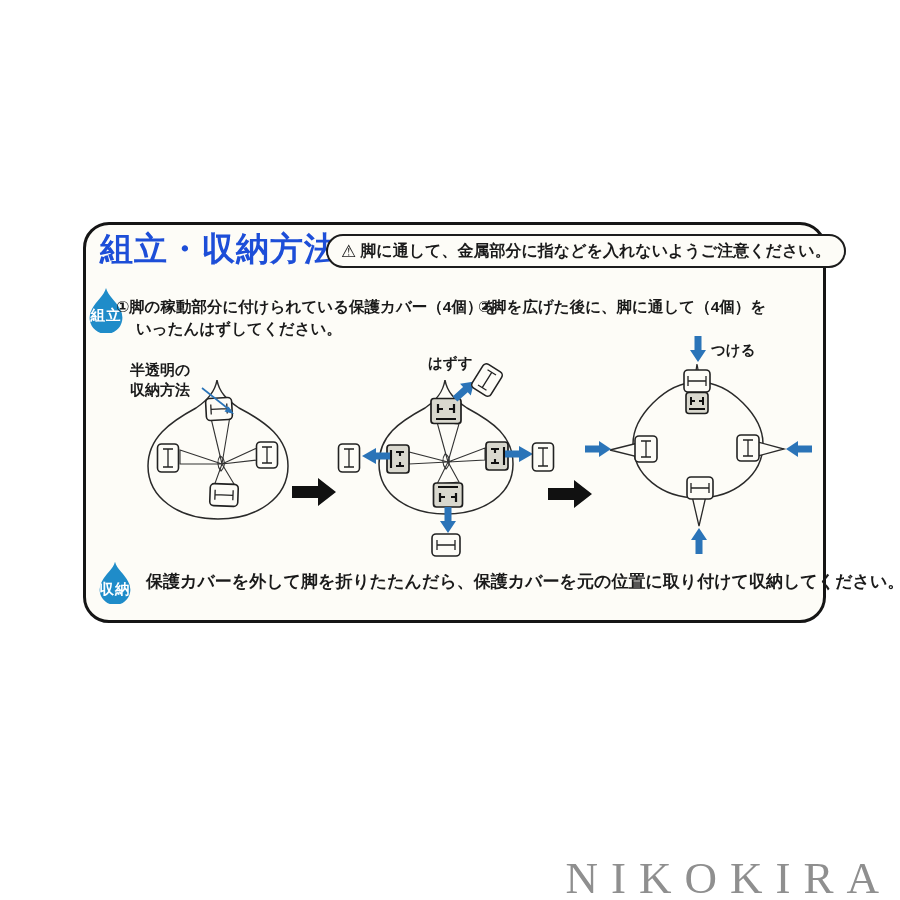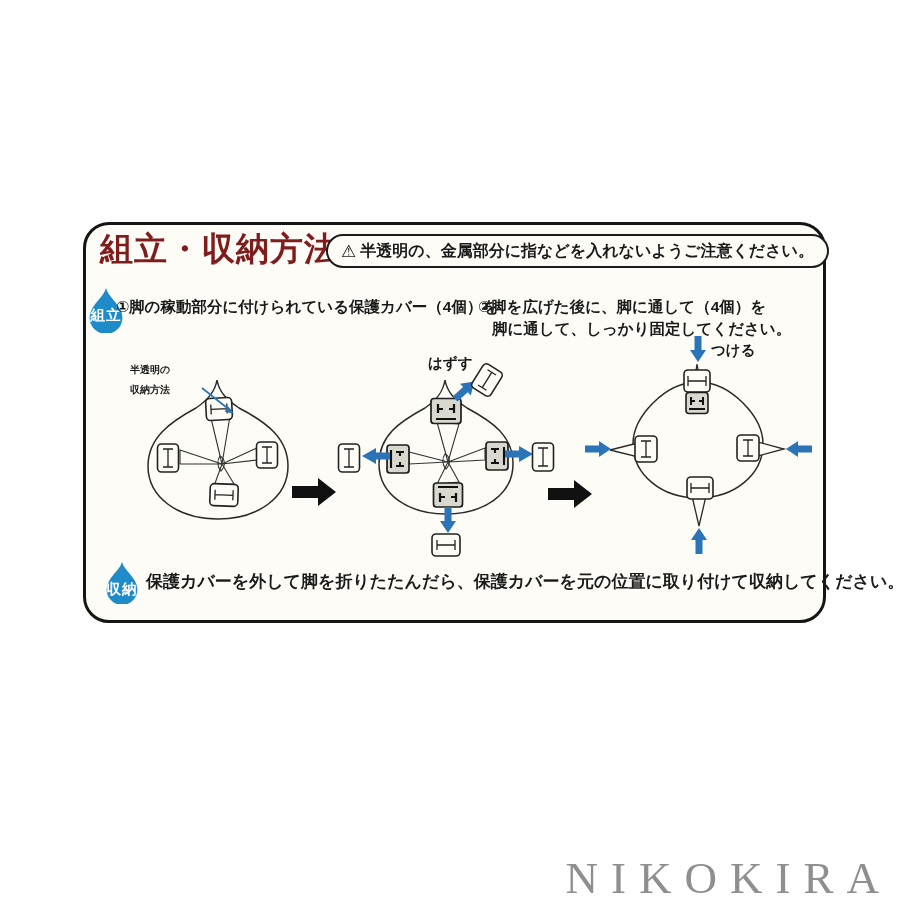--- a/index.html
+++ b/index.html
@@ -7,79 +7,79 @@
     width:900px;height:900px;position:relative;background:#ffffff;
     font-family:"Liberation Sans","DejaVu Sans",sans-serif;color:#1a1a1a;overflow:hidden;
   }
   .abs{position:absolute;}
   
   .card{
     left:83px;top:222px;width:737px;height:395px;
     background:#fdfcf7;border:3px solid #151515;border-radius:26px;
   }
   .title{
-    left:100px;top:227px;font-size:33px;font-weight:900;letter-spacing:1px;color:#7f1d1d;
+    left:100px;top:227px;font-size:33px;font-weight:900;letter-spacing:1px;color:#1d4ed8;
     white-space:nowrap;
   }
   .warning{
     left:326px;top:234px;height:28px;display:flex;align-items:center;gap:4px;
     border:2px solid #1c1c1c;border-radius:17px;padding:1px 13px;background:#fdfcf7;
     font-size:16px;font-weight:bold;white-space:nowrap;
   }
   .warning .w-icon{font-size:17px;font-weight:bold;}
   .badge{width:40px;height:47px;text-decoration:underline;}
   .badge svg{position:absolute;left:0;top:0;}
   .badge span{
     position:absolute;inset:0;display:flex;align-items:center;justify-content:center;
     padding-top:11px;color:#fff;font-size:14.5px;font-weight:800;letter-spacing:1px;
   }
   .badge-assembly{left:86px;top:286px;}
-  .badge-storage{left:102px;top:560px;}
+  .badge-storage{left:95px;top:560px;}
   .step{font-size:15.5px;font-weight:bold;line-height:22px;white-space:nowrap;}
   .step1{left:116px;top:296px;}
   .step2{left:478px;top:296px;}
   .step .l2{display:block;}
   .step1 .l2{padding-left:20px;}
   .step2 .l2{padding-left:14px;}
-  .fig-label{font-size:10px;font-weight:bold;line-height:20px;white-space:nowrap;}
+  .fig-label{font-size:15px;font-weight:bold;line-height:20px;white-space:nowrap;}
   .label-semi{left:130px;top:360px;}
   .label-remove{left:428px;top:353px;font-size:14.5px;}
   .label-attach{left:711px;top:340px;font-size:14.5px;text-align:center;}
   .storage-text{left:146px;top:570px;font-size:17px;font-weight:bold;white-space:nowrap;}
   .watermark{
     right:8px;top:852px;font-family:"Liberation Serif","DejaVu Serif",serif;
     font-size:45px;letter-spacing:13px;color:#8f8f8f;font-weight:400;white-space:nowrap;
   }
   svg{display:block;}
 </style>
 </head>
 <body>
 
 <div class="abs card"></div>
 
 <div class="abs title">組立・収納方法</div>
 
 <div class="abs warning">
   <span class="w-icon">⚠</span>
-  <span>半透明の、金属部分に指などを入れないようご注意ください。</span>
+  <span>脚に通して、金属部分に指などを入れないようご注意ください。</span>
 </div>
 
 <div class="abs badge badge-assembly">
   <svg width="40" height="47" viewBox="0 0 40 47">
     <path d="M 20,2 C 18,10 10,15 6,23 A 16.4,16.4 0 1 0 34,23 C 30,15 22,10 20,2 Z" fill="#1f8cc9"></path>
   </svg>
   <span>組立</span>
 </div>
 
 <div class="abs step step1">
   <span>①脚の稼動部分に付けられている保護カバー（4個）を</span>
+  <span class="l2">いったんはずしてください。</span>
 </div>
 <div class="abs step step2">
   <span>②脚を広げた後に、脚に通して（4個）を</span>
-  <span class="l2">脚に通して、しっかり固定してください。</span>
 </div>
 
 <div class="abs fig-label label-semi">
   <span>半透明の</span><br>
   <span>収納方法</span>
 </div>
 <div class="abs fig-label label-remove">はずす</div>
 <div class="abs fig-label label-attach">つける</div>
 
 <svg class="abs" style="left:138px;top:372px" width="172" height="162" viewBox="0 0 172 162">

